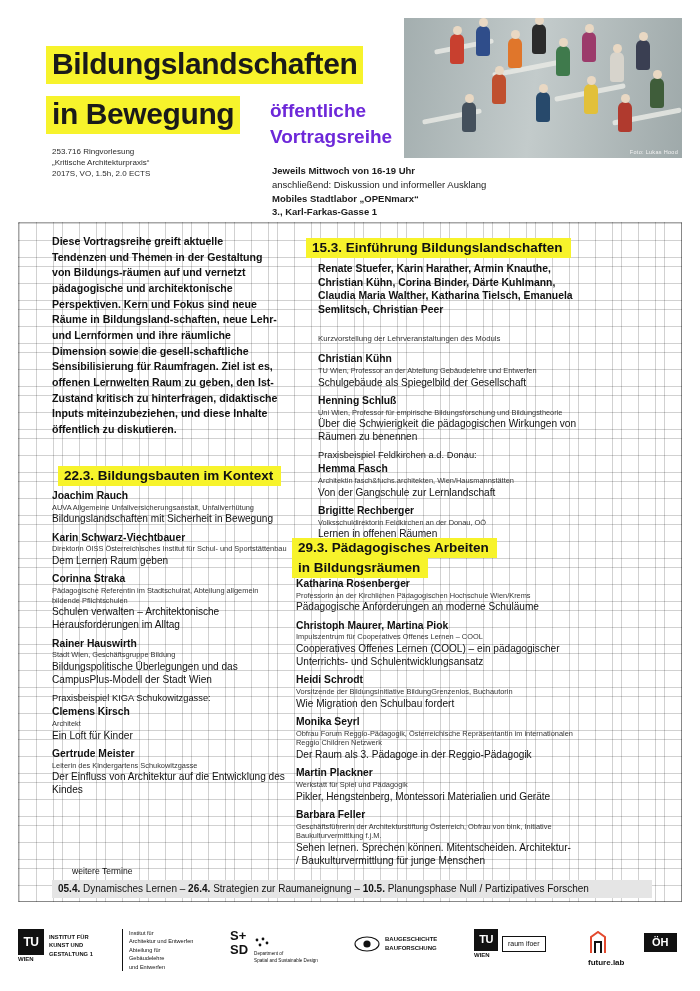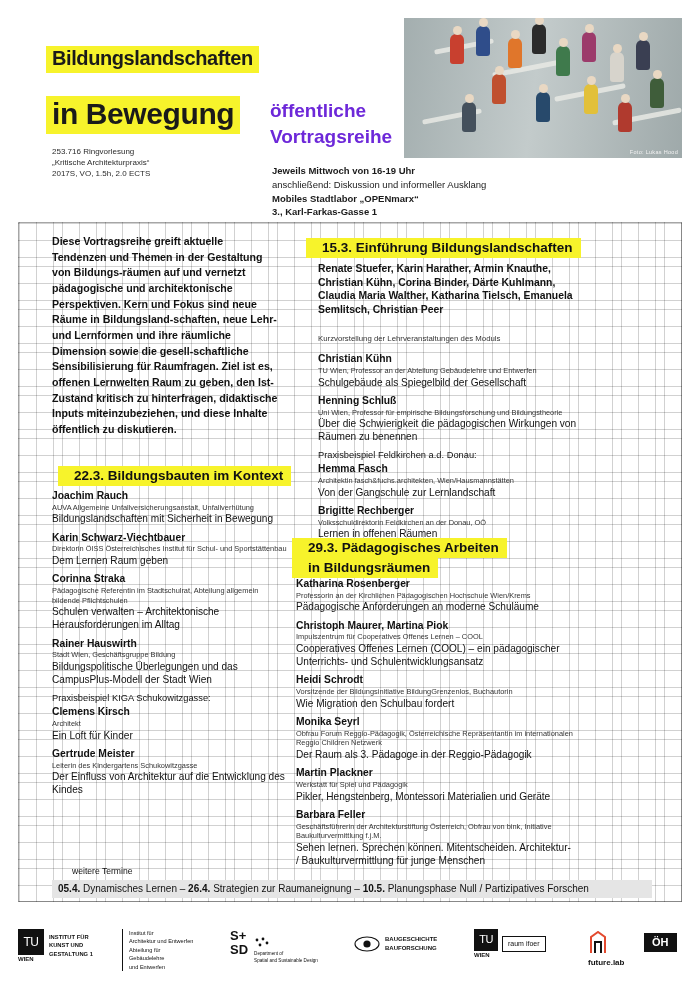--- a/index.html
+++ b/index.html
@@ -39,21 +39,21 @@
   }
   .photo .caption {
     position:absolute; right:4px; bottom:3px;
     font-size:5.5px; color:#f2f2f2; letter-spacing:.3px;
     font-family:"Liberation Sans", sans-serif;
   }
 
   
   .hl1, .hl2 { position:absolute; font-weight:bold; letter-spacing:-0.4px; }
   .hl-mark { background:#f7f32b; padding:1px 6px 3px 6px; display:inline-block; }
-  .hl1 { left:46px; top:46px; font-size:20px; }
+  .hl1 { left:46px; top:46px; font-size:30px; }
   .hl2 { left:46px; top:96px; font-size:30px; }
   .sub1, .sub2 { position:absolute; left:270px; font-weight:bold; color:#6d28d9; font-size:19px;}
   .sub1 { top:100px; }
   .sub2 { top:126px; }
 
   .meta-left { position:absolute; left:52px; top:146px; font-size:8px; line-height:1.38; color:#2b2b2b;}
   .meta-right { position:absolute; left:272px; top:164px; font-size:9.5px; line-height:1.45; color:#1b1b1b;}
   .meta-right .b { font-weight:bold; }
 
   
@@ -61,21 +61,21 @@
     position:absolute; left:18px; top:222px; width:664px; height:680px;
     background:
       repeating-linear-gradient(to right, rgba(0,0,0,0.18) 0 0.6px, transparent 0.6px 8.6px),
       repeating-linear-gradient(to bottom, rgba(0,0,0,0.18) 0 0.6px, transparent 0.6px 8.6px);
     border:0.6px solid rgba(0,0,0,0.35);
   }
 
   
   .bar {
     position:absolute; background:#f7f32b; font-weight:bold; font-size:13.5px;
-    padding:2px 8px 3px 16px; color:#111; white-space:nowrap;
+    padding:2px 8px 3px 6px; color:#111; white-space:nowrap;
   }
 
   
   .intro {
     position:absolute; left:52px; top:234px; width:228px;
     font-size:10.6px; line-height:1.48; font-weight:bold; color:#111;
   }
   .col { position:absolute; }
   .entry { margin-bottom:6px; }
   .entry .name { font-weight:bold; font-size:10.3px; color:#111; line-height:1.25;}
@@ -88,21 +88,21 @@
 
   .footer-bar {
     position:absolute; left:52px; top:880px; width:600px;
     background:#e5e5e5; font-size:10px; padding:3px 6px 4px 6px; color:#111;
   }
   .footer-bar .b { font-weight:bold; }
 
   
   .logos { position:absolute; left:18px; top:925px; width:664px; height:50px; }
   .logo { position:absolute; font-size:6px; line-height:1.2; color:#111; }
-  .tu-block { width:26px; height:26px; background:#111; color:#fff; font-weight:normal;
+  .tu-block { width:26px; height:26px; background:#111; color:#fff; font-weight:bold;
               font-size:12px; display:flex; align-items:center; justify-content:center;
               letter-spacing:-0.5px;text-align:center;}
   .tu-wien { font-size:6px; font-weight:bold; margin-top:1px; }
 </style>
 </head>
 <body>
 
 <div class="poster">
 
   <div class="photo">

